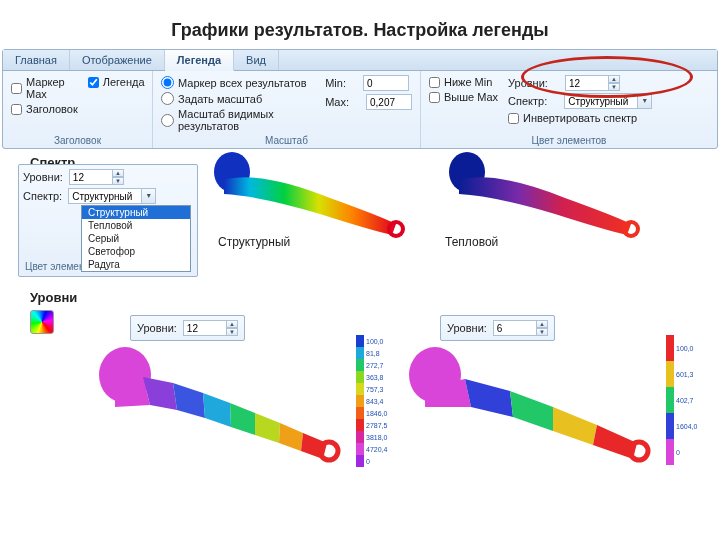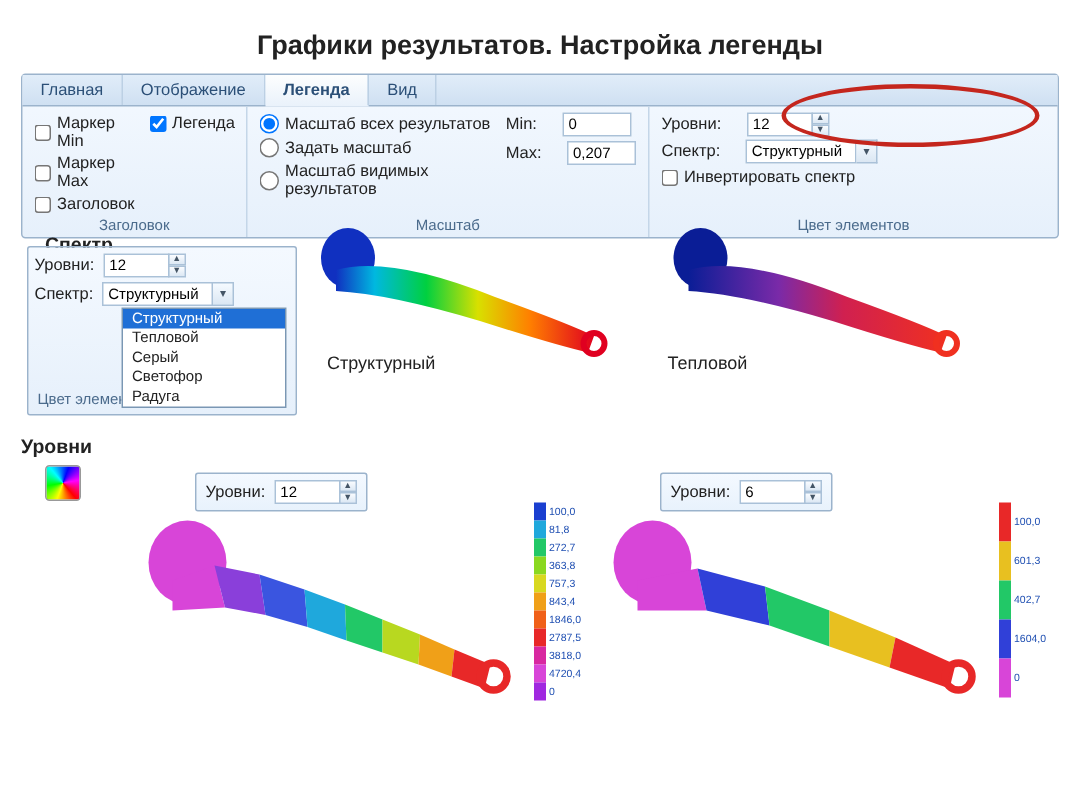--- a/index.html
+++ b/index.html
@@ -1,18 +1,18 @@
 <!DOCTYPE html>
 <html><head>
 <meta charset="utf-8">
 <style>
   * { box-sizing: border-box; margin: 0; padding: 0; font-family: Tahoma, Arial, sans-serif; }
   body { width: 720px; height: 540px; background: #fff; font-size: 11px; color: #222; position: relative; }
   .title { text-align: center; font-weight: bold; font-size: 18px; padding: 20px 0 8px; }
-  .ribbon { margin: 0 14px; border: 1px solid #9bb3cc; background: linear-gradient(#f4f9ff,#e6f0fb); border-radius: 3px; }
+  .ribbon { margin: 0 2px; border: 1px solid #9bb3cc; background: linear-gradient(#f4f9ff,#e6f0fb); border-radius: 3px; }
   .tabs { display: flex; background: linear-gradient(#e1edf9,#cfe0f2); border-bottom: 1px solid #9bb3cc; }
   .tab { padding: 4px 12px; border-right: 1px solid #bcd0e4; color: #2b4f77; cursor: default; }
   .tab.active { background: linear-gradient(#fdfefe,#eaf2fb); border-bottom: 1px solid #eaf2fb; margin-bottom: -1px; font-weight: bold; }
   .ribbon-body { display: flex; }
   .group { border-right: 1px solid #c4d6e8; padding: 4px 8px 2px; display: flex; flex-direction: column; justify-content: space-between; }
   .group-title { text-align: center; font-size: 10px; color: #4b6b8c; padding-top: 2px; }
   .chk { display: flex; align-items: center; gap: 4px; padding: 1px 0; }
   .chk input { width: 11px; height: 11px; }
   .radio-row { display: flex; align-items: center; gap: 4px; padding: 1px 0; }
   .small-input { width: 46px; height: 16px; border: 1px solid #aac1d8; background: #fff; padding: 0 3px; font-size: 10px; }
@@ -54,24 +54,20 @@
     <div class="tab active">Легенда</div>
     <div class="tab">Вид</div>
   </div>
   <div class="ribbon-body">
 
     <div class="group" style="width:150px">
       <div class="g-row">
         <div class="g-col">
           <label class="chk">
               <input type="checkbox" style="">
-              <span>Маркер Min</span>
-            </label>
-          <label class="chk">
-              <input type="checkbox" style="">
               <span>Маркер Max</span>
             </label>
           <label class="chk">
               <input type="checkbox" style="">
               <span>Заголовок</span>
             </label>
         </div>
         <div class="g-col">
           <label class="chk">
               <input type="checkbox" checked="" style="">
@@ -80,21 +76,21 @@
         </div>
       </div>
       <div class="group-title">Заголовок</div>
     </div>
 
     <div class="group" style="width:268px">
       <div class="g-row">
         <div class="g-col">
           <label class="radio-row">
               <input type="radio" name="sc" checked="" style="">
-              <span>Масштаб всех результатов</span>
+              <span>Маркер всех результатов</span>
             </label>
           <label class="radio-row">
               <input type="radio" name="sc" style="">
               <span>Задать масштаб</span>
             </label>
           <label class="radio-row">
               <input type="radio" name="sc" style="">
               <span>Масштаб видимых результатов</span>
             </label>
         </div>
@@ -107,20 +103,30 @@
               <span>Max:</span>
               <input class="small-input" value="0,207" style="">
             </div>
         </div>
       </div>
       <div class="group-title">Масштаб</div>
     </div>
 
     <div class="group" style="flex:1; border-right:none">
       <div class="g-row">
+        <div class="g-col">
+          <label class="chk">
+              <input type="checkbox" style="">
+              <span>Ниже Min</span>
+            </label>
+          <label class="chk">
+              <input type="checkbox" style="">
+              <span>Выше Max</span>
+            </label>
+        </div>
         <div class="g-col" style="gap:2px">
           <div class="lbl-inline">
               <span>Уровни:</span>
             <div class="spinner">
                 <input value="12" style="">
                 <div class="spin-btns">
                   <span>▲</span>
                   <span>▼</span>
                 </div>
               </div>
@@ -204,21 +210,21 @@
           <stop offset="1" stop-color="#f03020"></stop>
   </linearGradient>
       </defs>
   <ellipse cx="22" cy="22" rx="18" ry="20" fill="#0a1d96"></ellipse>
   <path d="M 14 30 Q 50 20 120 48 Q 170 66 186 74 L 182 85 Q 160 80 110 64 Q 50 46 14 44 Z" fill="url(#gt)"></path>
   <circle cx="186" cy="79" r="7" fill="none" stroke="#f03020" stroke-width="4"></circle>
 </svg>
 </div>
 <div class="section-label" style="left:445px; top:235px; font-weight:normal; font-size:12px">Тепловой</div>
 
-<div class="section-label" style="left:14px; top:290px">Уровни</div>
+<div class="section-label" style="left:30px; top:290px">Уровни</div>
 <div class="thumb" style="left:30px; top:310px"></div>
 
 <div class="levels-panel" style="left:130px; top:315px">
   <span>Уровни:</span>
   <div class="spinner">
       <input value="12" style="">
       <div class="spin-btns">
         <span>▲</span>
         <span>▼</span>
       </div>

